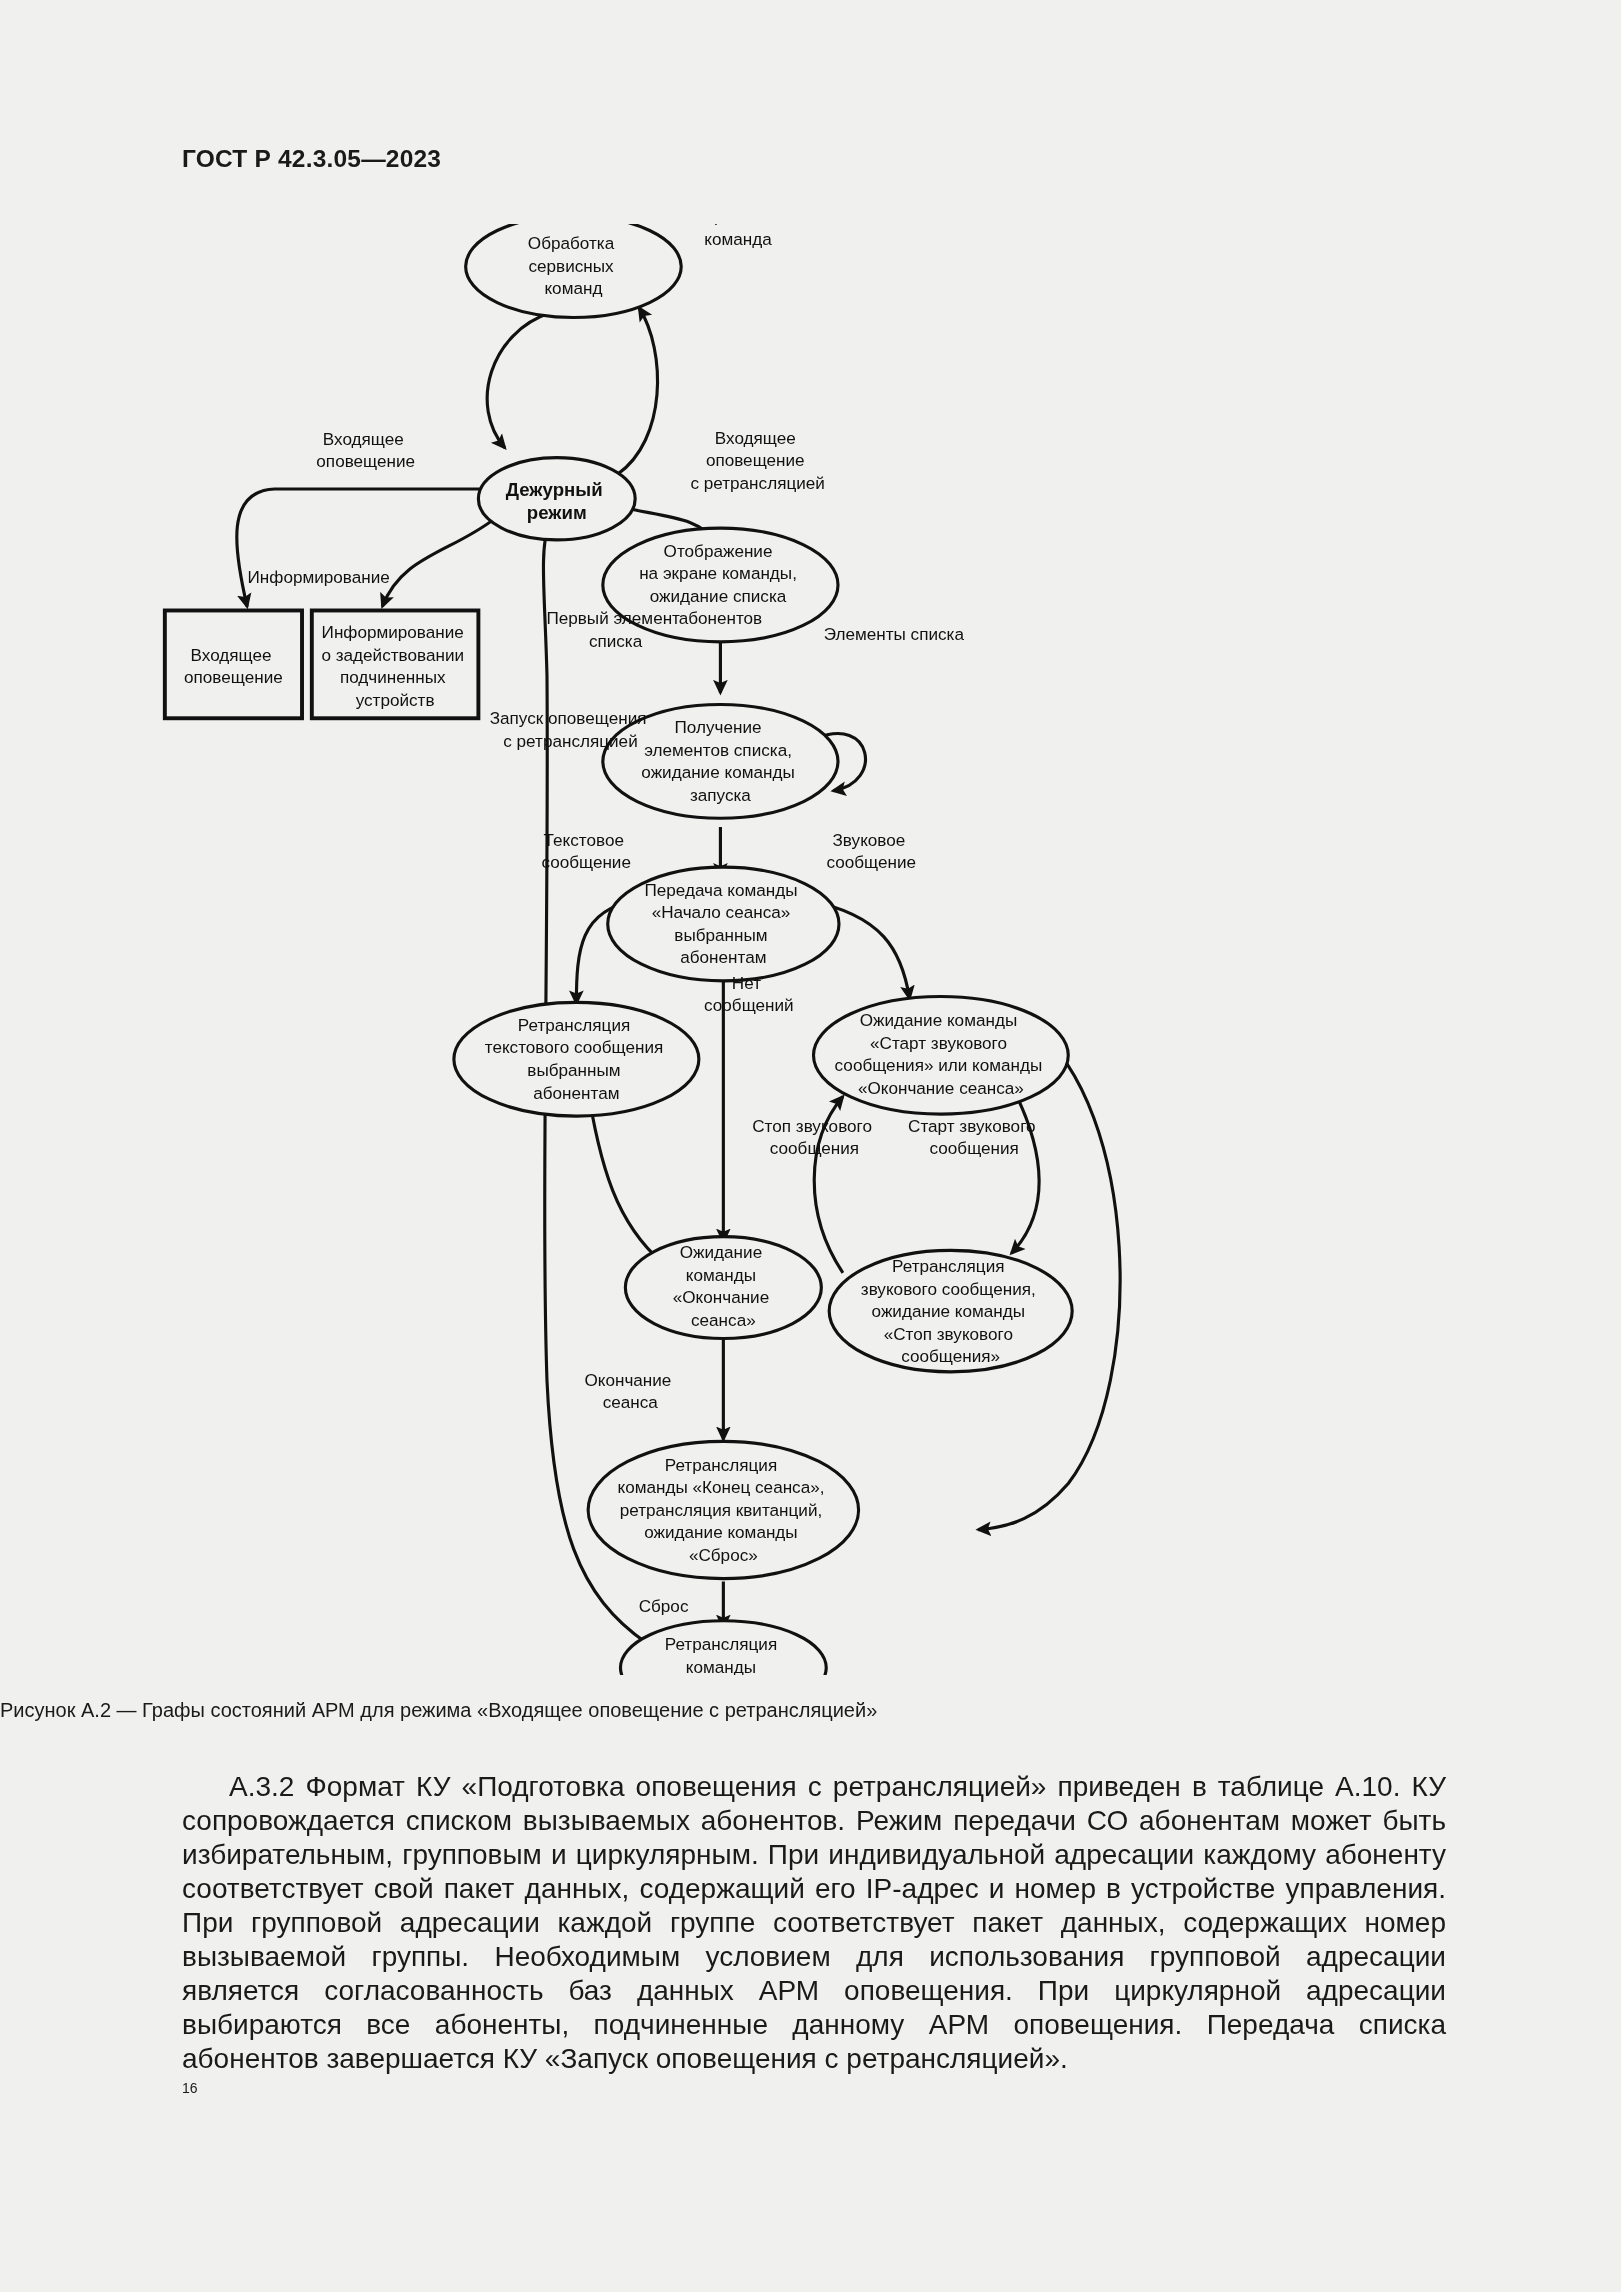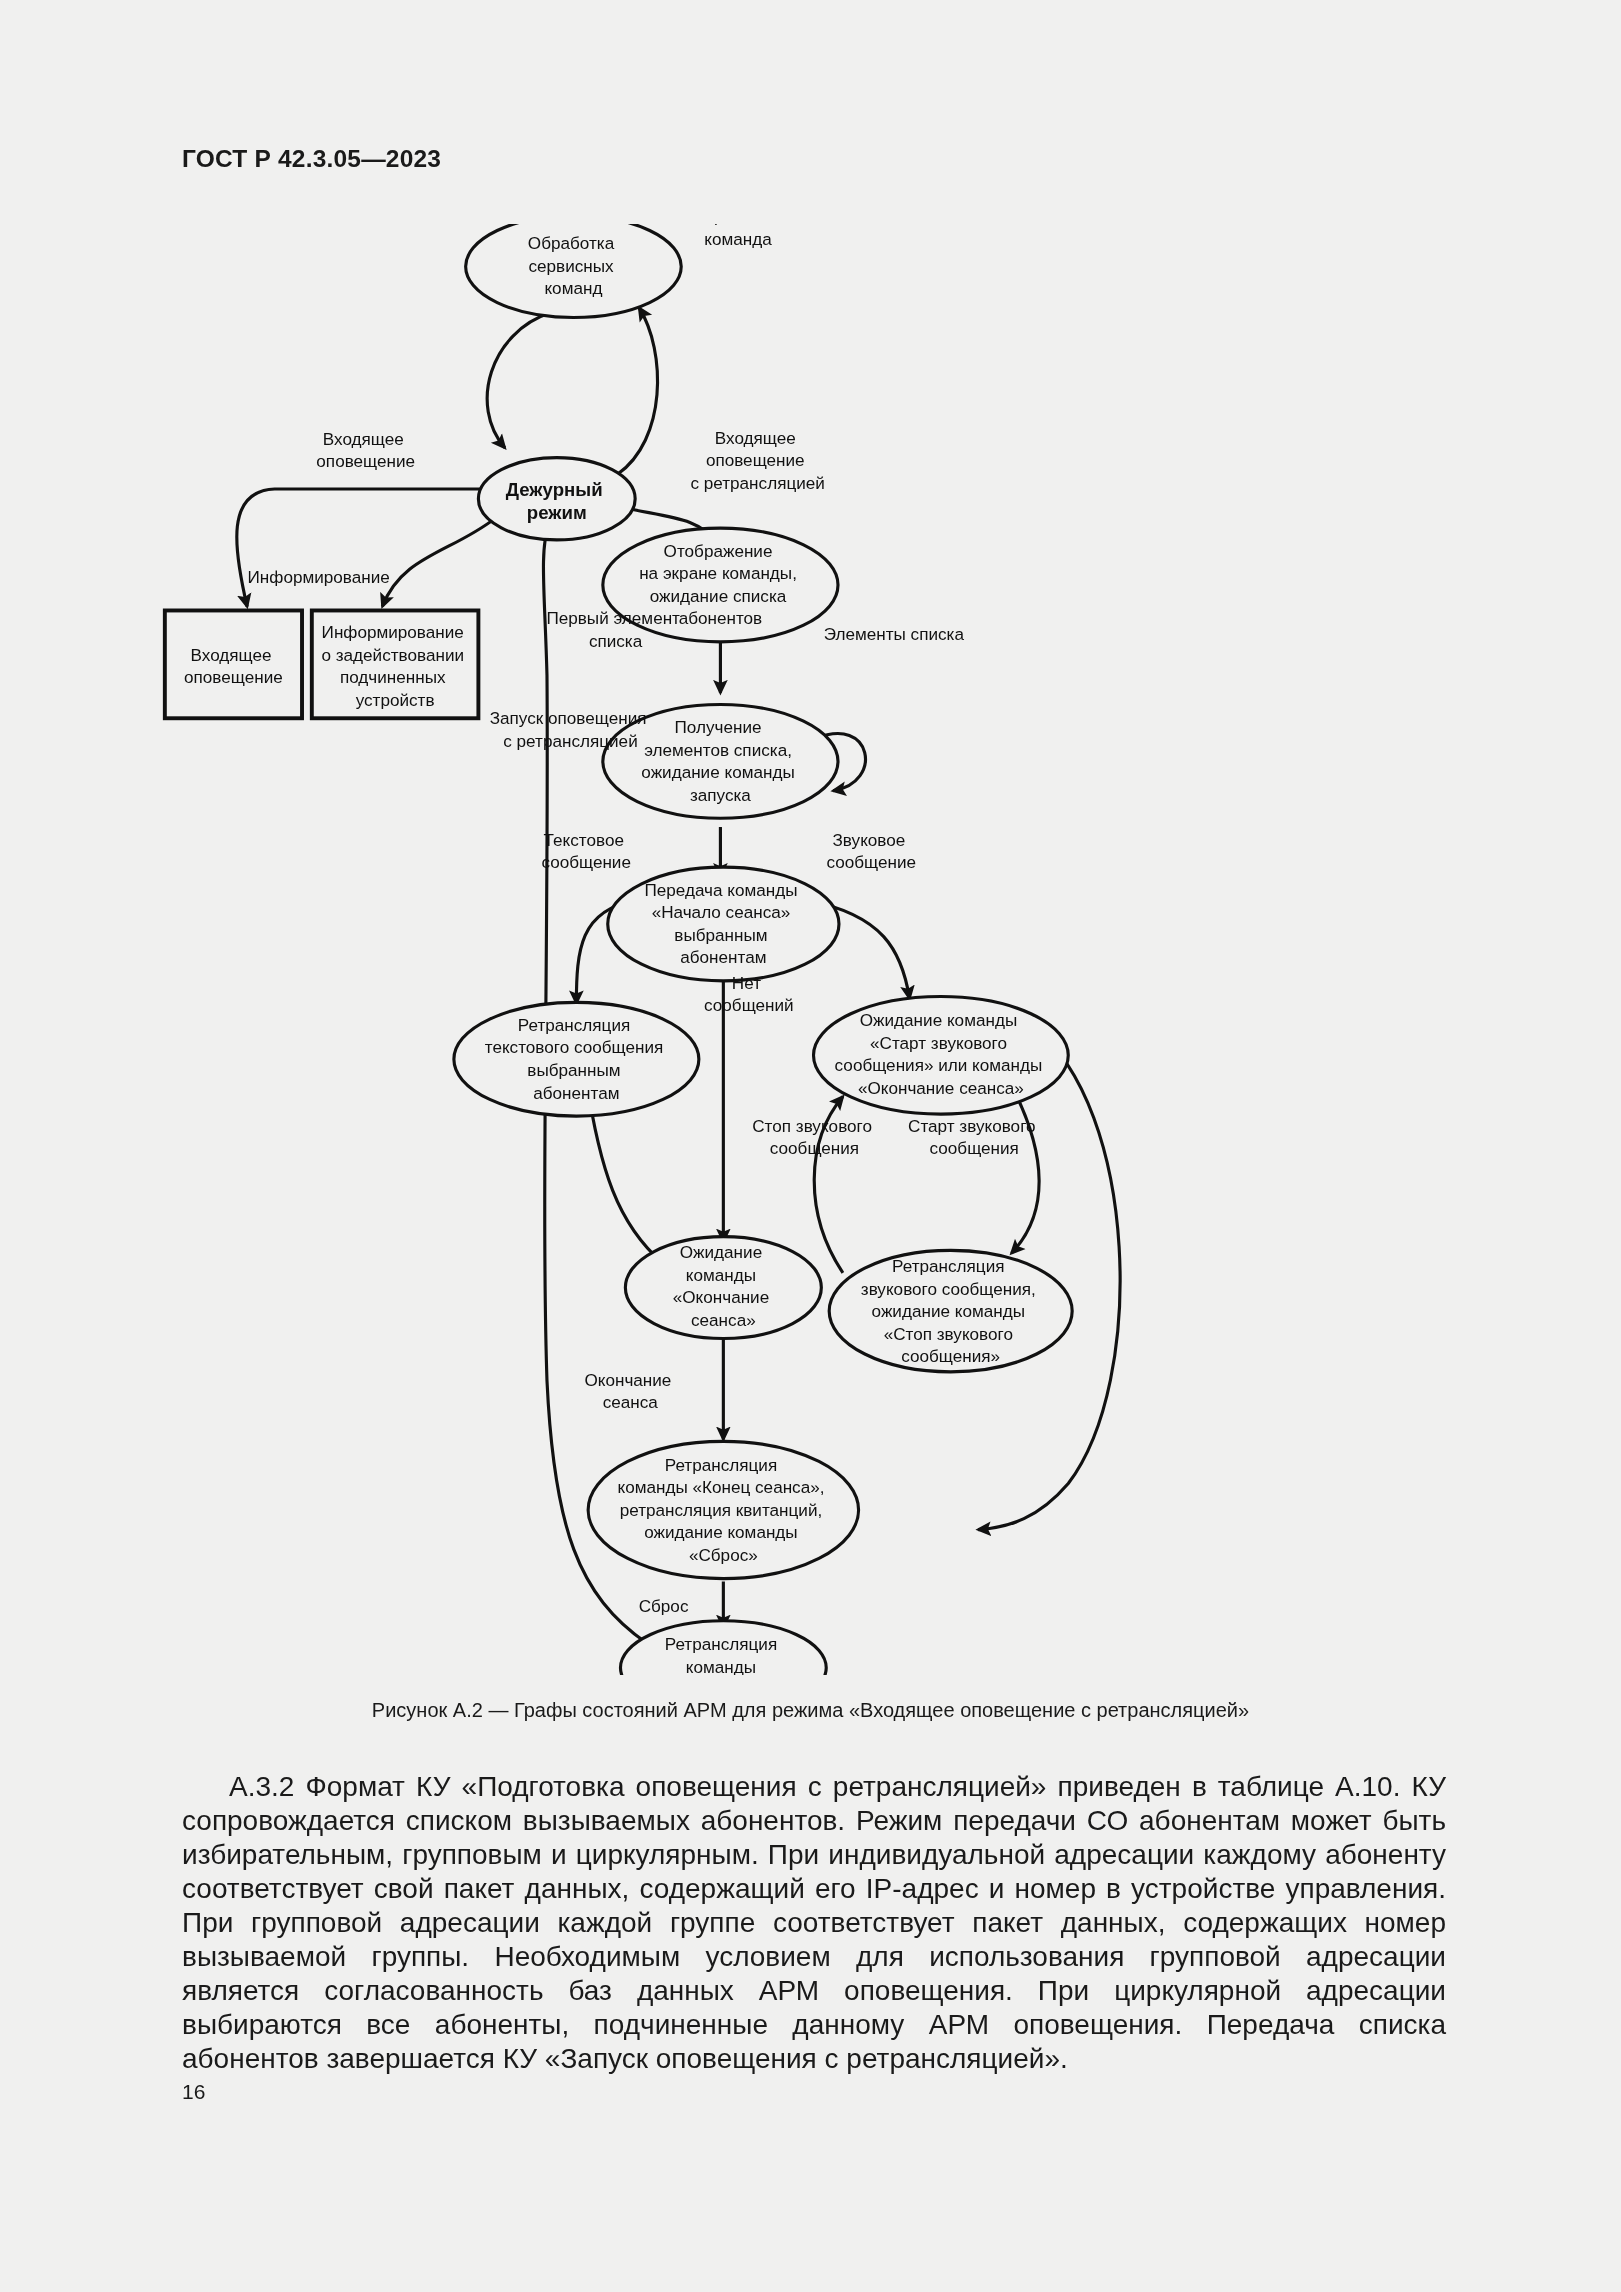--- a/index.html
+++ b/index.html
@@ -52,38 +52,38 @@
   .shape.rect{stroke-width:4;}
   .edge{
     fill:none;
     stroke:#111;
     stroke-width:3.2;
   }
   #figure-caption{
     position:absolute;
     left:0;right:0;
     top:1699px;
-    text-align:center;
+    text-align:left;
     font-size:20px;
     white-space:nowrap;
   }
   #body-text{
     position:absolute;
     left:182px;top:1770px;
     width:1264px;
     font-size:28px;
     line-height:34px;
     text-align:justify;
   }
   #body-text p{margin:0;}
   #body-text .indent{text-indent:47px;}
   #page-number{
     position:absolute;
     left:182px;top:2080px;
-    font-size:21px;
+    font-size:14px;
   }
 </style>
 </head>
 <body>
 
 <div class="page">
 
   <div id="doc-header">ГОСТ Р 42.3.05—2023</div>
 
   <div id="figure-area">

